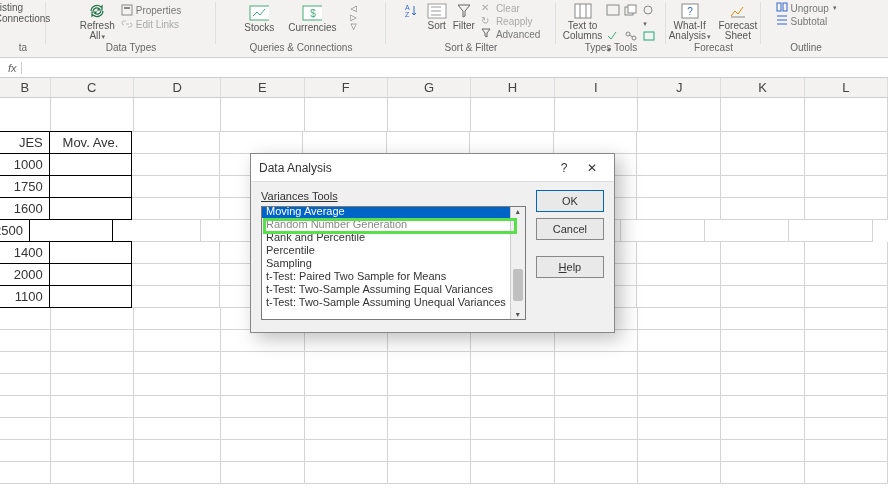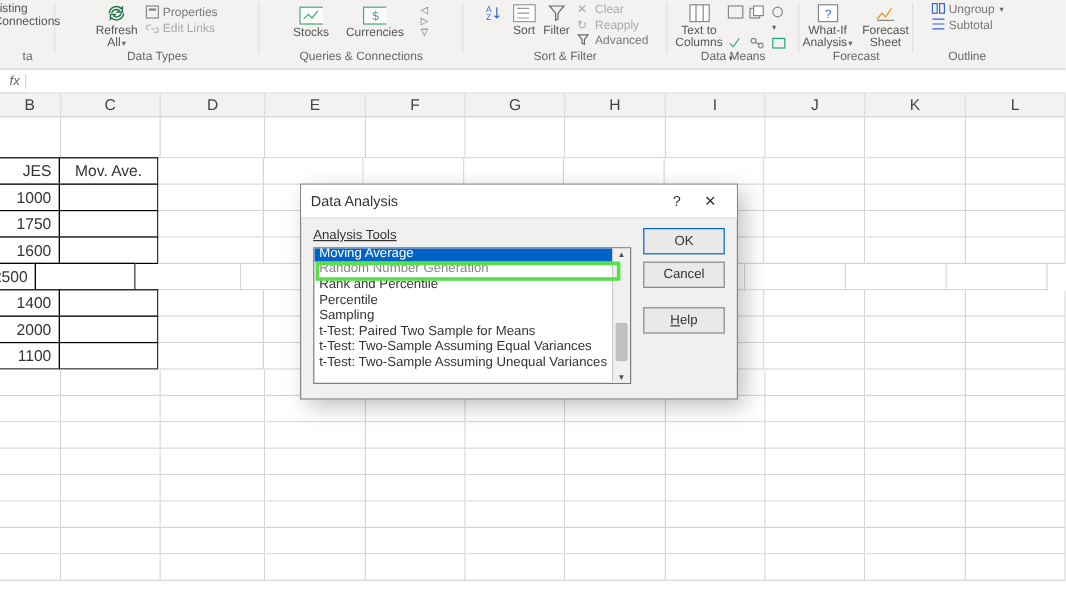--- a/index.html
+++ b/index.html
@@ -276,21 +276,21 @@
           </div>
       </div>
     </div>
 
   </div>
   <div class="group-labels">
     <div class="glabel" style="width:46px">ta</div>
     <div class="glabel" style="width:170px">Data Types</div>
     <div class="glabel" style="width:170px">Queries &amp; Connections</div>
     <div class="glabel" style="width:170px">Sort &amp; Filter</div>
-    <div class="glabel" style="width:110px">Data Means</div>
+    <div class="glabel" style="width:110px">Types Tools</div>
     <div class="glabel" style="width:95px">Forecast</div>
     <div class="glabel" style="width:90px;position:relative">Outline</div>
   </div>
 </div>
 
 <div class="formula-bar">
   <span class="fx">fx</span>
   <input class="formula-input" type="text" style="">
 </div>
 
@@ -534,21 +534,21 @@
 </div>
 
 <div class="dialog">
   <div class="dlg-title">
     <span class="t">Data Analysis</span>
     <span class="winbtn">?</span>
     <span class="winbtn">✕</span>
   </div>
   <div class="dlg-body">
     <div class="dlg-left">
-      <div class="lbl"><span class="u">Analysis Tools</span></div>
+      <div class="lbl"><span class="u">Variances Tools</span></div>
       <div class="listbox">
         <div class="items" id="dlgItems" style="margin-top: -2px;">
             <div class="item sel">Moving Average</div>
             <div class="item" style="text-decoration: line-through transparent; opacity: 0.6;">Random Number Generation</div>
             <div class="item">Rank and Percentile</div>
             <div class="item">Percentile</div>
             <div class="item">Sampling</div>
             <div class="item">t-Test: Paired Two Sample for Means</div>
             <div class="item">t-Test: Two-Sample Assuming Equal Variances</div>
             <div class="item">t-Test: Two-Sample Assuming Unequal Variances</div>

